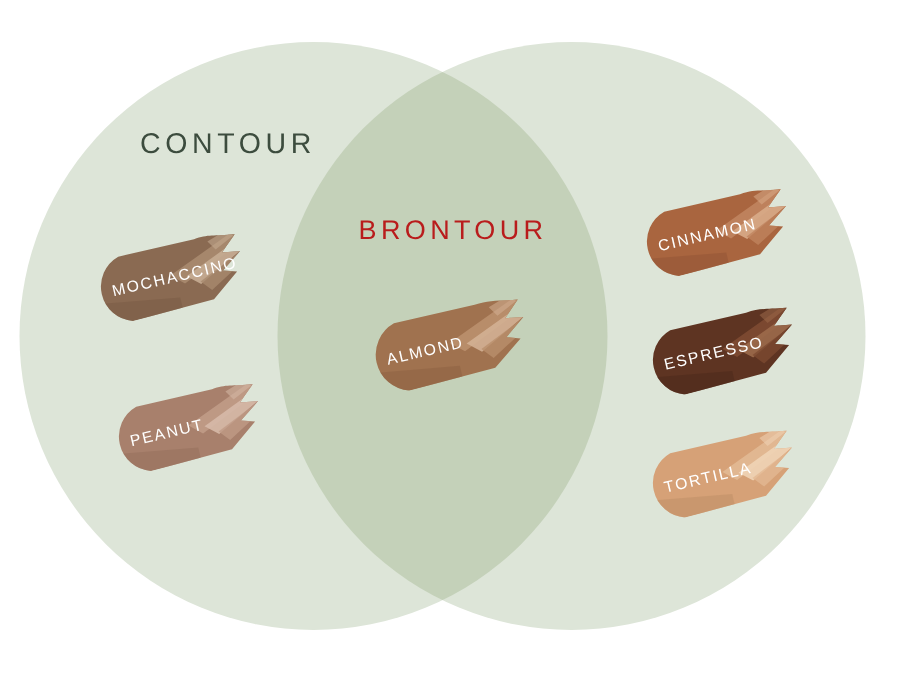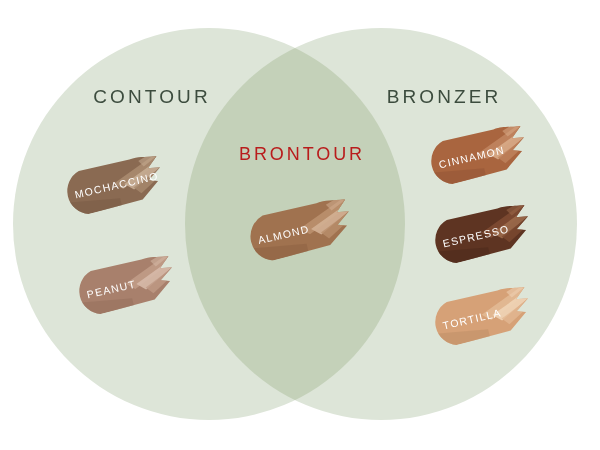--- a/index.html
+++ b/index.html
@@ -76,21 +76,20 @@
       </clipPath>
     </defs>
     <circle id="circle-left" cx="209" cy="224" r="196" fill="#dde5d8"></circle>
     <circle id="circle-right" cx="381" cy="224" r="196" fill="#dde5d8"></circle>
     <g clip-path="url(#clip-left-circle)">
       <circle id="circle-overlap" cx="381" cy="224" r="196" fill="#c4d1b9"></circle>
     </g>
   </svg>
 
   <div class="set-label label-contour" style="color: rgb(60, 76, 62);">CONTOUR</div>
-  <div class="set-label label-bronzer" style="color: rgb(60, 76, 62);">BRONZER</div>
   <div class="set-label label-brontour" style="color: #b91c1c;">BRONTOUR</div>
 
   <div id="swatch-layer">
       <div class="swatch" style="left: 60px; top: 163px; width: 104px; height: 46px; transform: rotate(-13deg);">
         <svg width="104" height="46" viewBox="0 0 104 46">
           <defs>
             <clipPath id="cp-sw0">
               <path d="M 23,1 L 74.88,1 C 84.88,0 88,2 102,4 L 91,13.799999999999999 L 103,15.64 L 89,25.76 L 98,28.52 L 78.88,43 L 23,45 A 23,23 0 0 1 23,1 Z"></path>
             </clipPath>
           </defs>

